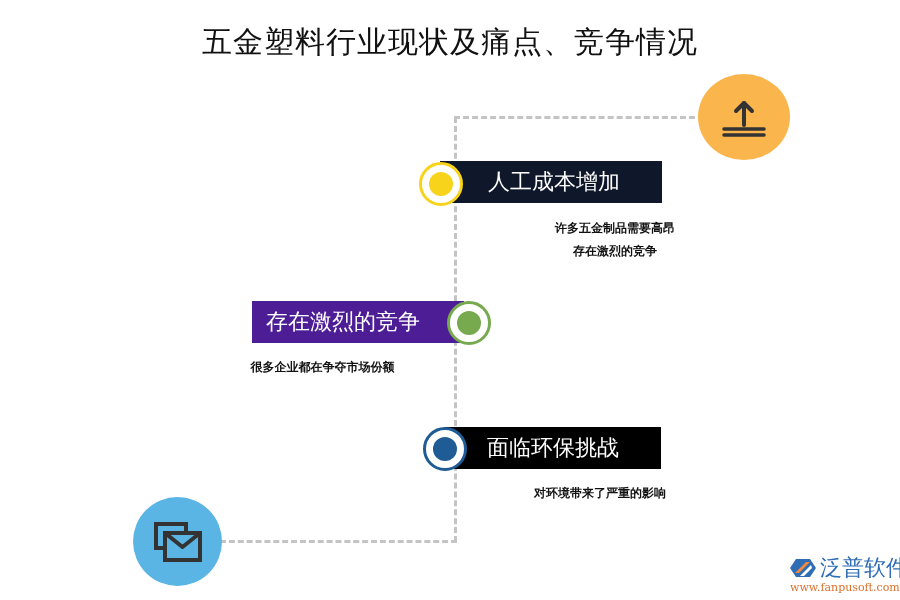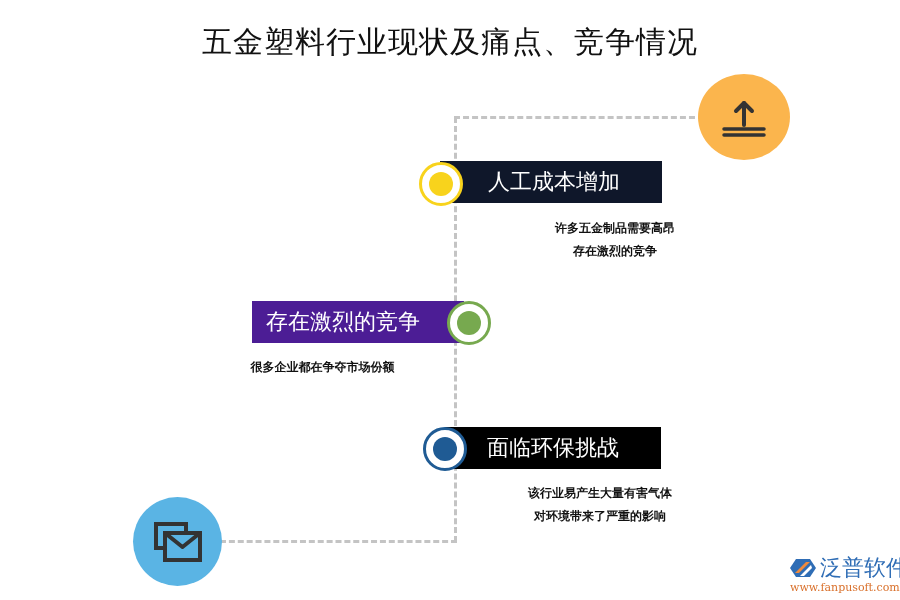--- a/index.html
+++ b/index.html
@@ -79,21 +79,20 @@
   <div>很多企业都在争夺市场份额</div>
 </div>
 
 <div class="bar bar3">
   <span>面临环保挑战</span>
 </div>
 <div class="dot dot3">
     <div class="inner"></div>
   </div>
 <div class="desc desc3">
-  <div>该行业易产生大量有害气体</div>
   <div>对环境带来了严重的影响</div>
 </div>
 
 <div class="logo">
   <div class="logo-row">
     <svg width="26" height="22" viewBox="0 0 26 22">
       <polygon points="6,2 20,2 26,11 20,20 6,20 0,11" fill="#2f6db5"></polygon>
       <polygon points="5,16 16,5 20,5 9,16" fill="#f08a3c"></polygon>
       <polygon points="10,19 21,8 22,11 14,19" fill="#ffffff"></polygon>
     </svg>

